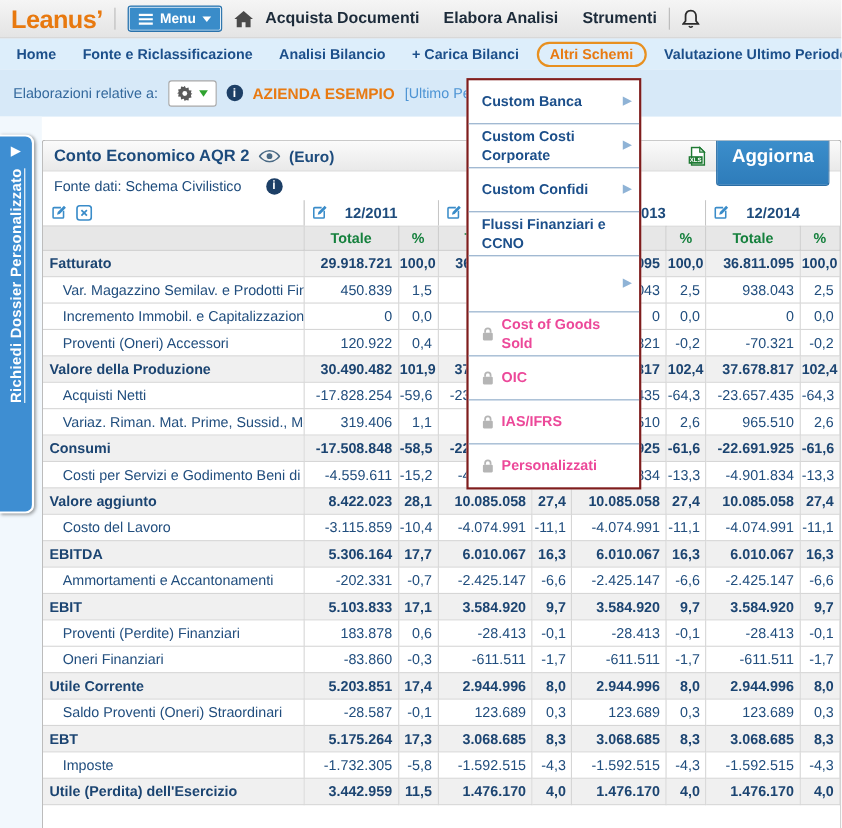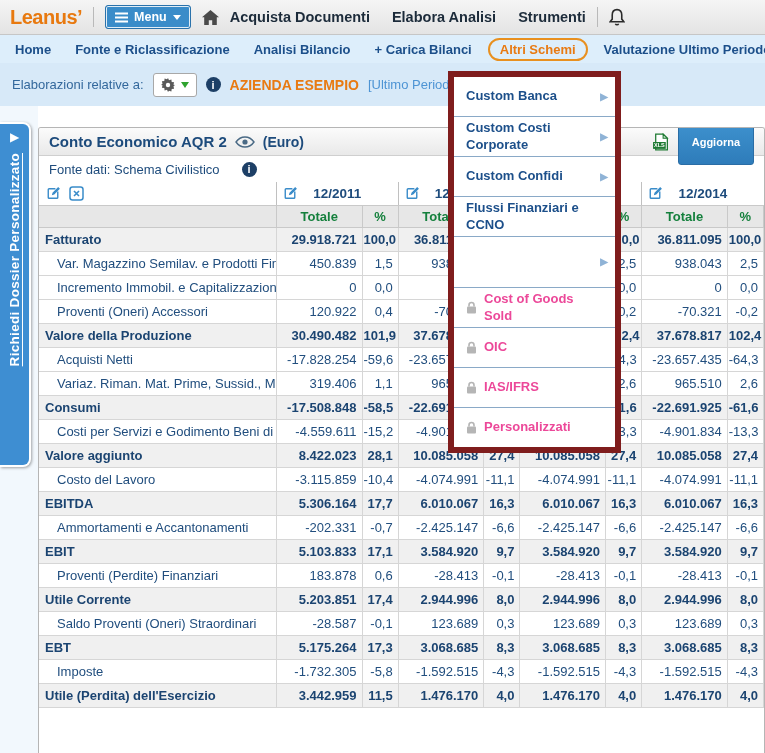--- a/index.html
+++ b/index.html
@@ -6,21 +6,21 @@
   body{
     width:765px;height:753px;position:relative;overflow:hidden;
     font-family:"Liberation Sans",sans-serif;background:#ffffff;
   }
   
   .topbar{
     position:absolute;top:0;left:0;width:765px;height:35px;box-sizing:border-box;
     background:linear-gradient(#f5f5f5,#e4e4e4);border-bottom:1px solid #c6c6c6;
     display:flex;align-items:center;padding:0 10px;gap:11px;
   }
-  .logo{color:#e8790f;font-weight:bold;font-size:20px;letter-spacing:-.5px;white-space:nowrap;}
+  .logo{color:#e8790f;font-weight:bold;font-size:23px;letter-spacing:-.5px;white-space:nowrap;}
   .vdiv{width:1px;height:20px;background:#b9b9b9;}
   .menu-btn{
     background:#3a8cc9;border:1px solid #2a72ab;border-radius:3px;
     box-shadow:inset 0 0 0 1px rgba(255,255,255,.85);
     color:#fff;font-weight:bold;font-size:12.5px;
     display:flex;align-items:center;gap:6px;padding:4px 9px;cursor:pointer;
   }
   .caret-down{width:0;height:0;border-left:4px solid transparent;border-right:4px solid transparent;border-top:5px solid #fff;}
   .topnav{display:flex;align-items:center;gap:22px;}
   .topnav-item{color:#1c2b3a;font-weight:bold;font-size:14.5px;cursor:pointer;white-space:nowrap;}
@@ -73,21 +73,21 @@
   }
   .card-titlebar{
     height:27px;background:linear-gradient(#fbfbfb,#e9e9e9);border-bottom:1px solid #cfcfcf;
     display:flex;align-items:center;padding:0 10px;gap:8px;
   }
   .card-title{color:#1d4b7c;font-weight:bold;font-size:15px;white-space:nowrap;}
   .card-euro{color:#1d4b7c;font-weight:bold;font-size:14px;}
   .flex-spacer{flex:1;}
   .btn-aggiorna{
     background:linear-gradient(#3f93d0,#2e7cba);border:1px solid #2a6da5;border-radius:3px;
-    color:#fff;font-weight:bold;font-size:11px;padding:16px 13px;cursor:pointer;
+    color:#fff;font-weight:bold;font-size:17px;padding:16px 13px;cursor:pointer;
   }
   .fonte-row{
     height:26px;display:flex;align-items:center;gap:22px;padding:0 10px;
     color:#1d4b7c;font-size:13px;background:#fff;
   }
   
   table.fin{border-collapse:collapse;table-layout:fixed;width:725px;font-size:13px;color:#214e7e;}
   table.fin col.c-label{width:236px;}
   table.fin col.c-tot{width:85px;}
   table.fin col.c-pct{width:36px;}
@@ -103,22 +103,22 @@
   }
   tr.hdr2 th:first-child{border-left:none;}
   td.lbl{padding-left:18px;border:1px solid #d6d6d6;border-left:none;height:24px;}
   td.num,td.pct{text-align:right;padding-right:5px;border:1px solid #d6d6d6;height:24px;}
   td.num{border-left:1px solid #c0c0c0;}
   tr.section td{background:#f0f0f0;font-weight:bold;color:#1b4471;}
   tr.section td.lbl{padding-left:6px;}
   tr.detail td{background:#fff;}
   
   .dropdown{
-    position:absolute;left:448px;top:71px;width:173px;box-sizing:border-box;
-    background:#fff;border:6px solid #7f1d1d;z-index:20;
+    position:absolute;left:424px;top:71px;width:159px;box-sizing:border-box;
+    background:#fff;border:2px solid #7f1d1d;z-index:20;
   }
   .menu-item{
     min-height:35px;display:flex;align-items:center;gap:7px;
     padding:2px 22px 2px 12px;position:relative;cursor:pointer;
     color:#1c4f8a;font-weight:bold;font-size:13px;line-height:1.25;
   }
   .menu-item.tall{min-height:46px;}
   .menu-item + .menu-item{border-top:1px solid #8aa9c7;}
   .menu-item .sub-arrow{position:absolute;right:7px;top:50%;transform:translateY(-50%);color:#8fb3d6;font-size:10px;}
   .menu-item.locked{color:#ec4899;cursor:default;}
@@ -443,20 +443,31 @@
           <td class="lbl">Proventi (Perdite) Finanziari</td>
           <td class="num">183.878</td>
           <td class="pct">0,6</td>
           <td class="num">-28.413</td>
           <td class="pct">-0,1</td>
           <td class="num">-28.413</td>
           <td class="pct">-0,1</td>
           <td class="num">-28.413</td>
           <td class="pct">-0,1</td>
         </tr>
+        <tr class="detail">
+          <td class="lbl">Oneri Finanziari</td>
+          <td class="num">-83.860</td>
+          <td class="pct">-0,3</td>
+          <td class="num">-611.511</td>
+          <td class="pct">-1,7</td>
+          <td class="num">-611.511</td>
+          <td class="pct">-1,7</td>
+          <td class="num">-611.511</td>
+          <td class="pct">-1,7</td>
+        </tr>
         <tr class="section">
           <td class="lbl">Utile Corrente</td>
           <td class="num">5.203.851</td>
           <td class="pct">17,4</td>
           <td class="num">2.944.996</td>
           <td class="pct">8,0</td>
           <td class="num">2.944.996</td>
           <td class="pct">8,0</td>
           <td class="num">2.944.996</td>
           <td class="pct">8,0</td>

